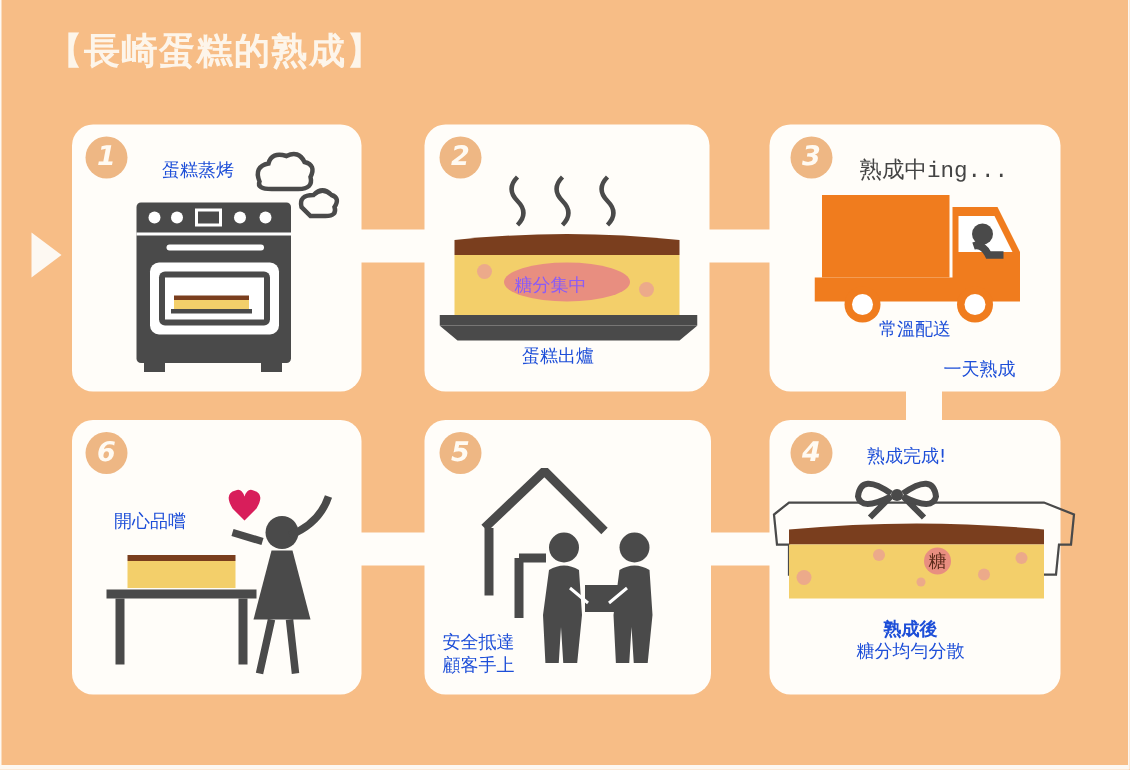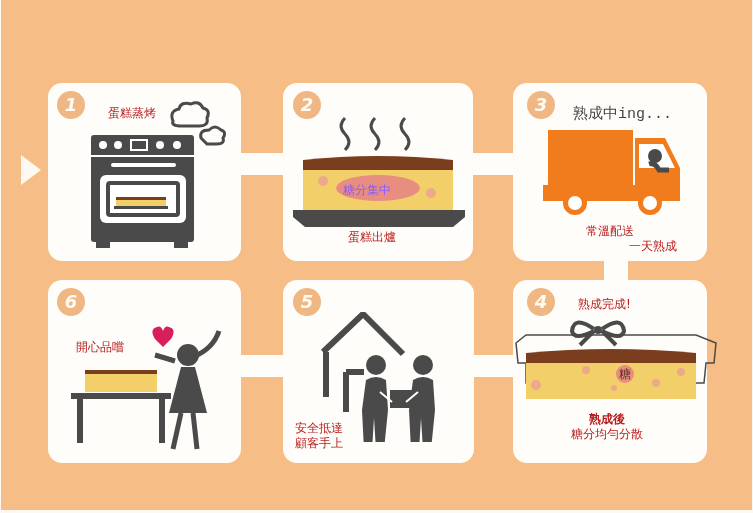--- a/index.html
+++ b/index.html
@@ -20,28 +20,29 @@
   }
   .card {
     position: absolute; background: #fffdf9; border-radius: 14px;
   }
   .conn { position: absolute; background: #fffdf9; }
   .badge {
     position: absolute; width: 28px; height: 28px; border-radius: 50%;
     background: #eeb784; color: #fffaf2; font-weight: bold; font-size: 18px;
     text-align: center; line-height: 28px; font-style: italic;
   }
-  .lbl { position: absolute; color: #b91c1c; font-size: 12px; line-height: 16px; text-align: center; white-space: nowrap; }
+  .lbl { position: absolute; color: #1d4ed8; font-size: 12px; line-height: 16px; text-align: center; white-space: nowrap; }
   .lbl.dark { color: #444; font-size: 15px; font-family: Liberation Mono, monospace; }
   svg { position: absolute; }
 </style>
 </head>
 <body>
 
 <div id="stage">
+  <div class="title">【長崎蛋糕的熟成】</div>
   <div class="arrow"></div>
 
   <div class="conn" style="left:238px; top:153px; width:46px; height:22px;"></div>
   <div class="conn" style="left:470px; top:153px; width:44px; height:22px;"></div>
   <div class="conn" style="left:603px; top:258px; width:24px; height:24px;"></div>
   <div class="conn" style="left:470px; top:355px; width:44px; height:22px;"></div>
   <div class="conn" style="left:238px; top:355px; width:46px; height:22px;"></div>
 
   <div class="card" style="left:47px; top:83px; width:193px; height:178px;">
     <div class="badge" style="left:9px; top:8px;">1</div>
@@ -96,21 +97,21 @@
       <path d="M92 10 l30 0 l15 30 l0 30 l-45 0z" fill="#f07c1e"></path>
       <path d="M96 16 l24 0 l12 24 l-36 0z" fill="#fff"></path>
       <circle cx="112" cy="28" r="7" fill="#4a4a4a"></circle>
       <path d="M106 36 q6 -2 10 6 l10 0" fill="none" stroke="#4a4a4a" stroke-width="5"></path>
       <rect x="0" y="57" width="137" height="16" fill="#f07c1e"></rect>
       <circle cx="32" cy="75" r="12" fill="#f07c1e"></circle>
         <circle cx="32" cy="75" r="7" fill="#fff"></circle>
       <circle cx="107" cy="75" r="12" fill="#f07c1e"></circle>
         <circle cx="107" cy="75" r="7" fill="#fff"></circle>
     </svg>
-    <div class="lbl" style="left:73px; top:140px;">常溫配送</div>
+    <div class="lbl" style="left:73px; top:128px;">常溫配送</div>
     <div class="lbl" style="left:73px; top:155px;margin-left:43px;">一天熟成</div>
   </div>
 
   <div class="card" style="left:512px; top:280px; width:194px; height:183px;">
     <div class="badge" style="left:14px; top:8px;">4</div>
     <div class="lbl" style="left:65px; top:16px;text-align:center;">熟成完成!</div>
   </div>
   <svg style="left:505px; top:315px;" width="215" height="90" viewBox="0 0 215 90">
     <path d="M88 14 q-20 -14 -22 2 q2 10 22 0 q-10 10 -14 14 M96 14 q20 -14 22 2 q-2 10 -22 0 q10 10 14 14" fill="none" stroke="#4a4a4a" stroke-width="4"></path>
     <circle cx="92" cy="15" r="4" fill="#4a4a4a"></circle>

